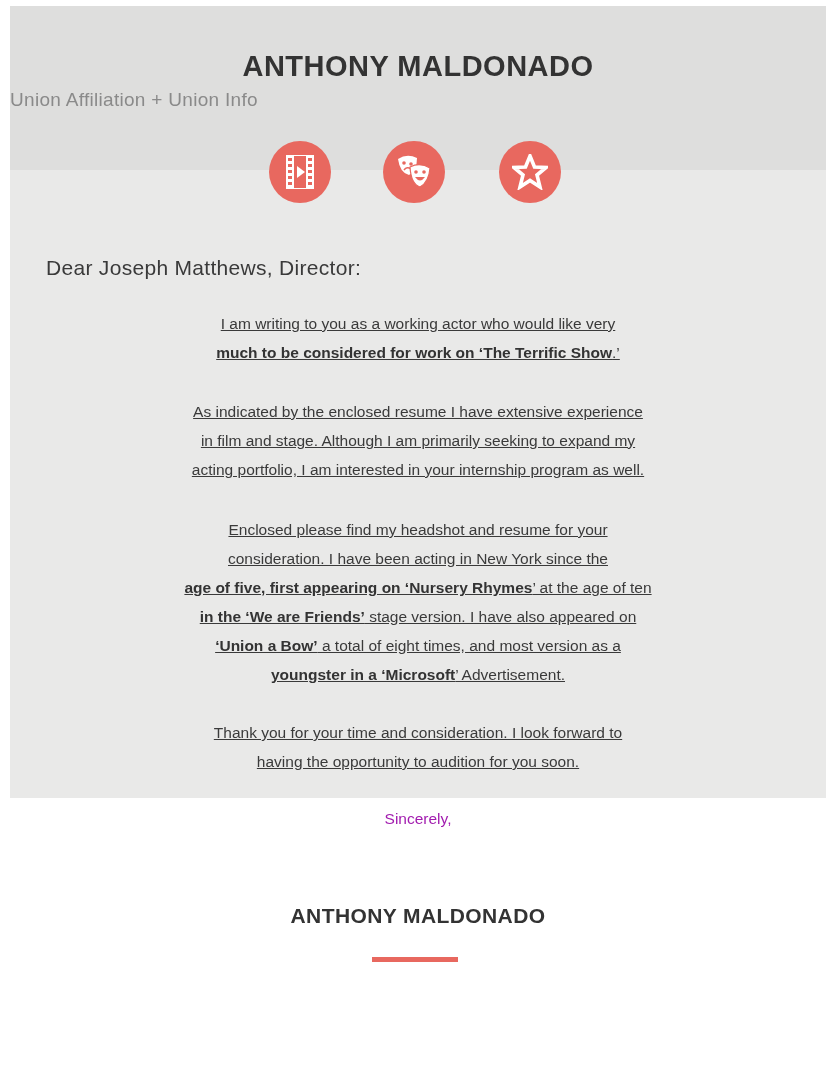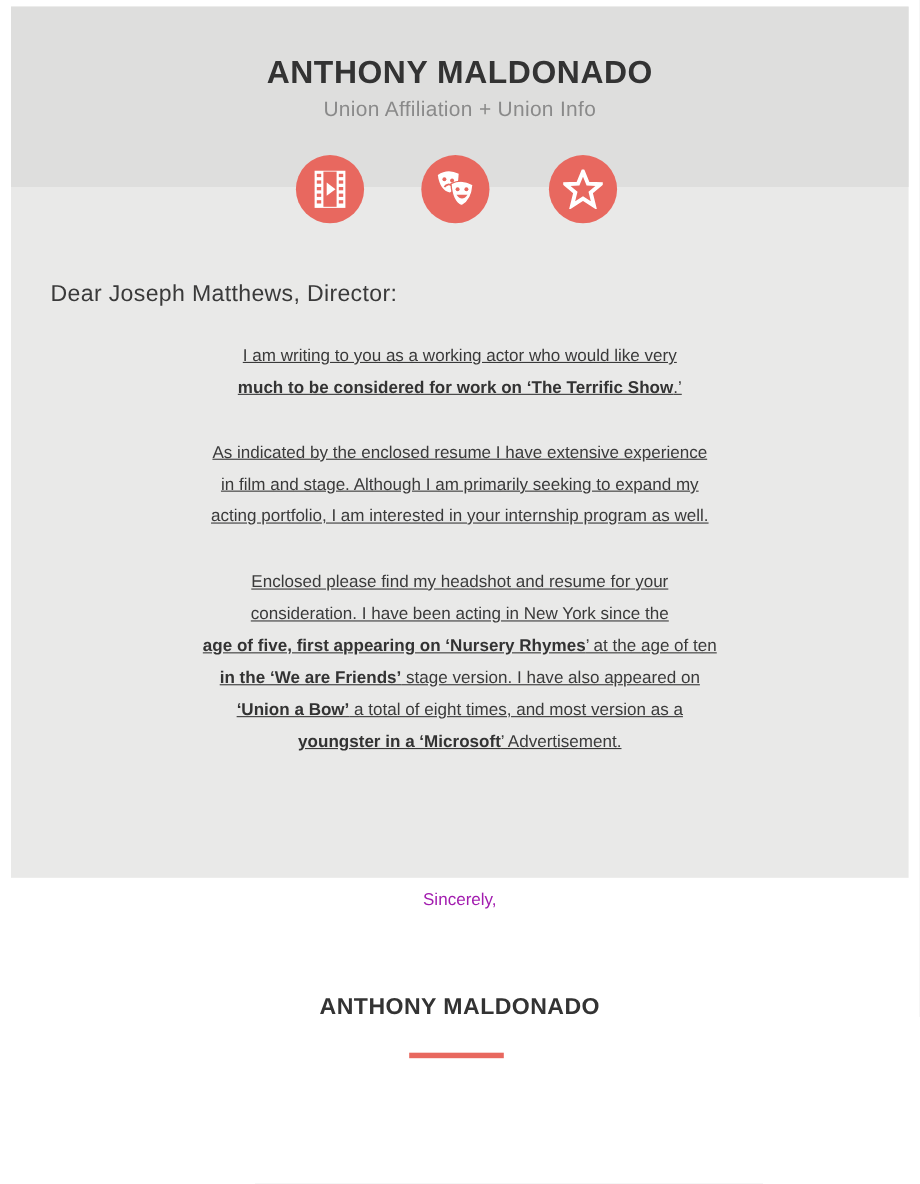--- a/index.html
+++ b/index.html
@@ -22,21 +22,20 @@
       background: #dededd;
     }
     .name-title {
       position: absolute; left: 0; top: 44px; width: 816px;
       text-align: center;
       font-size: 29px; font-weight: bold; letter-spacing: 0.5px;
       color: #333333;
     }
     .subtitle {
       position: absolute; left: 0; top: 83px; width: 816px;
-      text-align: center;
       font-size: 19px; color: #8a8a8a;
       letter-spacing: 0.3px;
     }
     .icon-circle {
       position: absolute; top: 135px;
       width: 62px; height: 62px; border-radius: 50%;
       background: #e8685f;
       display: flex; align-items: center; justify-content: center;
     }
     .icon-circle svg { display: block; }
@@ -130,18 +129,22 @@
 
   <div class="para" style="top:509px;">
     <span class="line"><span>Enclosed please find my headshot and resume for your</span></span>
     <span class="line"><span>consideration. I have been acting in New York since the</span></span>
     <span class="line"><b>age of five, first appearing on ‘Nursery Rhymes</b><span>’ at the age of ten</span></span>
     <span class="line"><b>in the ‘We are Friends’</b><span> stage version. I have also appeared on</span></span>
     <span class="line"><b>‘Union a Bow’</b><span> a total of eight times, and most version as a</span></span>
     <span class="line"><b>youngster in a ‘Microsoft</b><span>’ Advertisement.</span></span>
   </div>
 
+  <div class="para" style="top:712px;">
+    <span class="line"><span>Thank you for your time and consideration. I look forward to</span></span>
+    <span class="line"><span>having the opportunity to audition for you soon.</span></span>
+  </div>
 
   <div class="closing">Sincerely,</div>
 
   <div class="sig-name">ANTHONY MALDONADO</div>
   <div class="sig-rule"></div>
 </div>
 
 </body></html>

